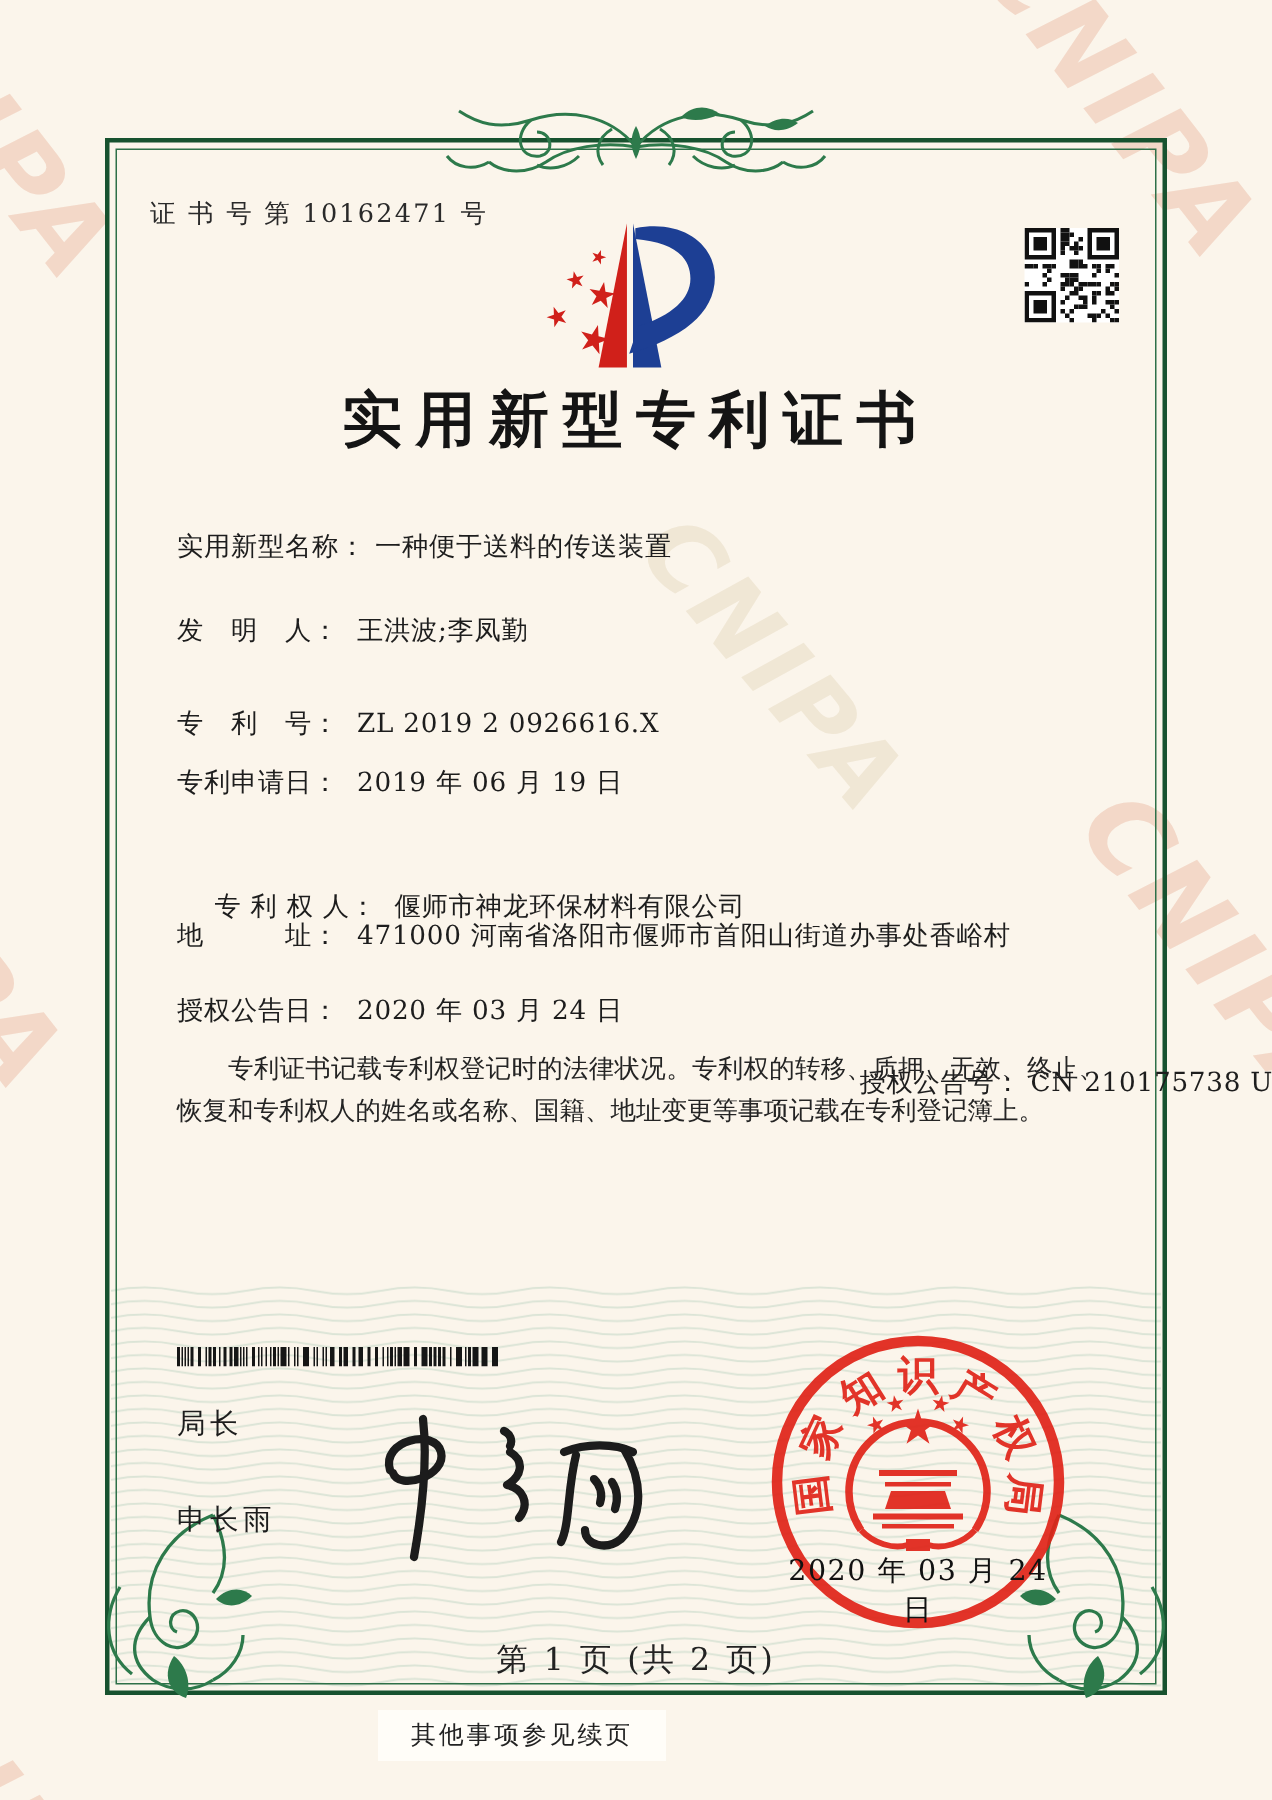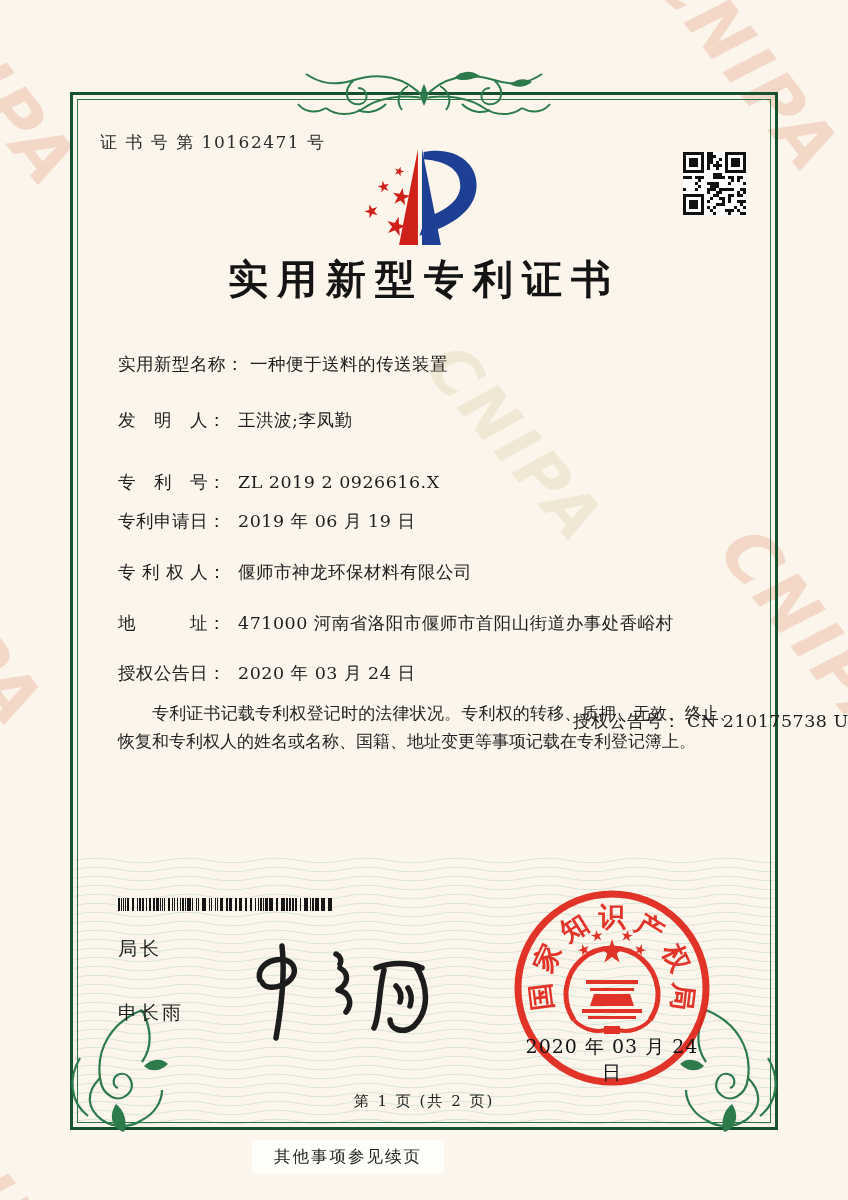--- a/index.html
+++ b/index.html
@@ -47,21 +47,21 @@
   .sig-script { position:absolute; left:238px; top:938px; }
   
   .seal { position:absolute; left:512px; top:888px; width:200px; height:200px; }
   .seal svg { position:absolute; left:0; top:0; }
   .seal-char { position:absolute; left:50%; top:50%; font-size:27px; font-weight:700;
                color:rgba(224,35,24,0.92); font-family:"DejaVu Serif","Liberation Serif",serif; }
   .seal-date { position:absolute; left:520px; top:1034px; width:184px; text-align:center;
                font-size:19px; color:#111; letter-spacing:1px; font-weight:500; }
   
   .page-info { position:absolute; left:70px; top:1092px; width:708px; text-align:center;
-               font-size:15px; letter-spacing:2px; color:#222; }
+               font-size:21px; letter-spacing:2px; color:#222; }
   .cont-note { position:absolute; left:0; top:1140px; width:696px; text-align:center; }
   .cont-note span { display:inline-block; background:#fffdf8; padding:6px 22px;
                     font-size:16.5px; letter-spacing:2px; color:#222; }
   .orn { position:absolute; pointer-events:none; }
 </style>
 </head>
 <body>
 
 <div id="page">
 
@@ -264,21 +264,21 @@
   </div>
   <div class="field-row" style="top:408px;">
     <span class="field-label">发　明　人：</span><span class="field-value">王洪波;李凤勤</span>
   </div>
   <div class="field-row" style="top:470px;">
     <span class="field-label">专　利　号：</span><span class="field-value">ZL 2019 2 0926616.X</span>
   </div>
   <div class="field-row" style="top:509px;">
     <span class="field-label">专利申请日：</span><span class="field-value">2019 年 06 月 19 日</span>
   </div>
-  <div class="field-row" style="top:560px;">
+  <div class="field-row" style="top:592px;margin-left:25px;">
     <span class="field-label">专 利 权 人：</span><span class="field-value">偃师市神龙环保材料有限公司</span>
   </div>
   <div class="field-row" style="top:611px;">
     <span class="field-label">地　　　址：</span><span class="field-value">471000 河南省洛阳市偃师市首阳山街道办事处香峪村</span>
   </div>
   <div class="field-row" style="top:661px; width:612px;">
     <span class="field-label">授权公告日：</span><span class="field-value">2020 年 03 月 24 日</span>
     <span class="grant-no">
       <span class="field-label" style="min-width:0;">授权公告号：</span><span class="field-value">CN 210175738 U</span>
     </span>

